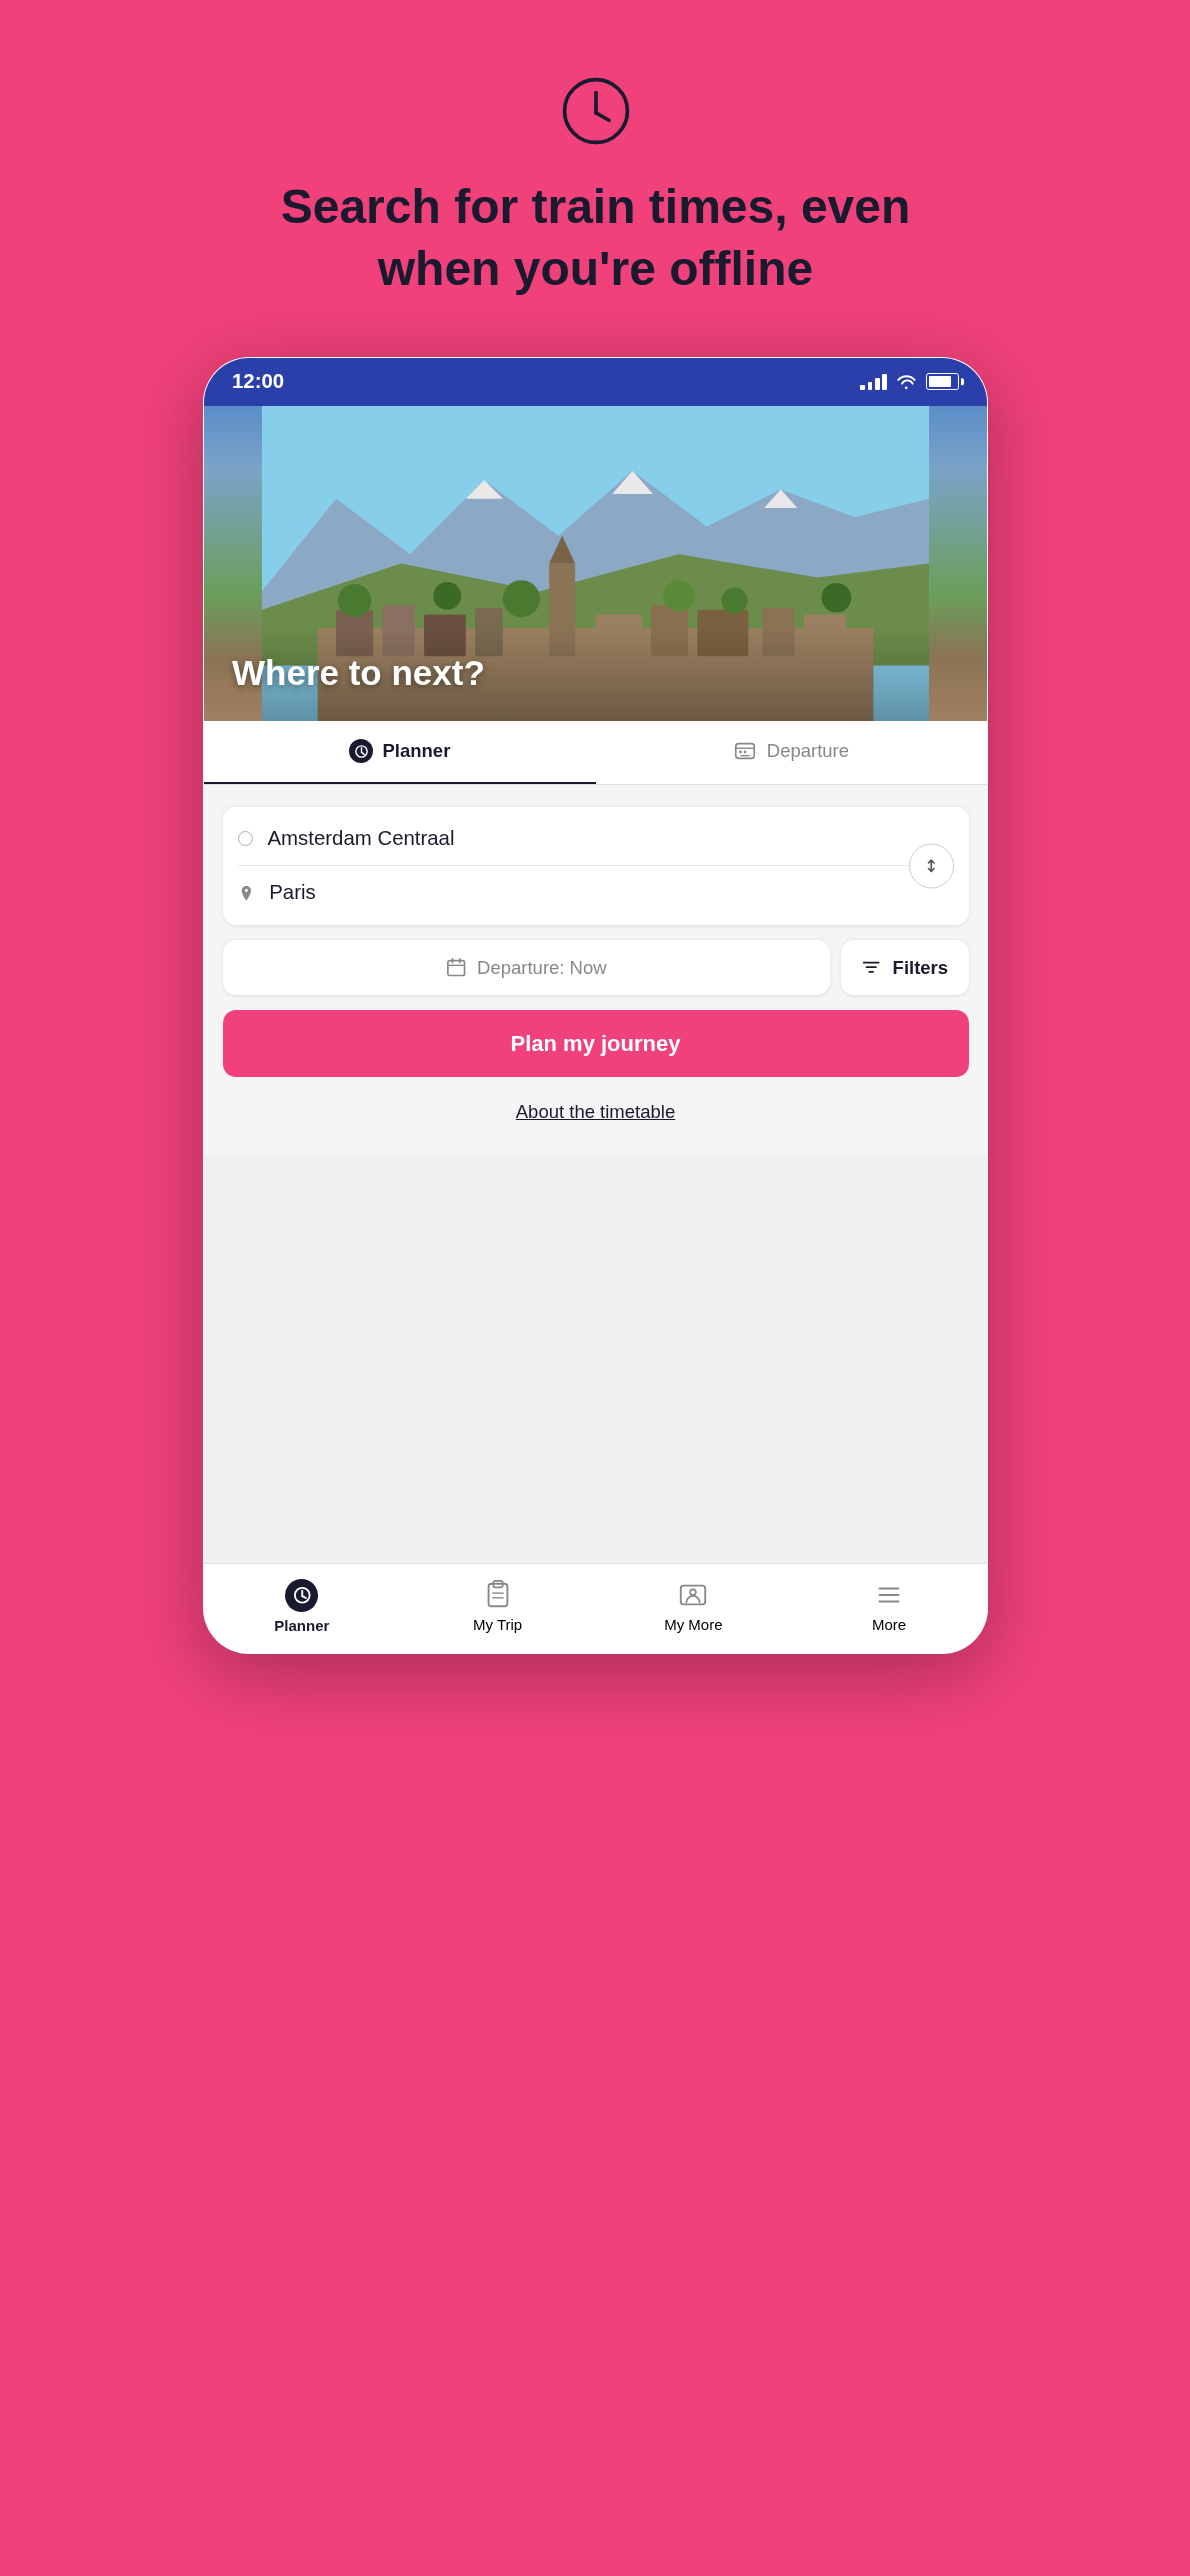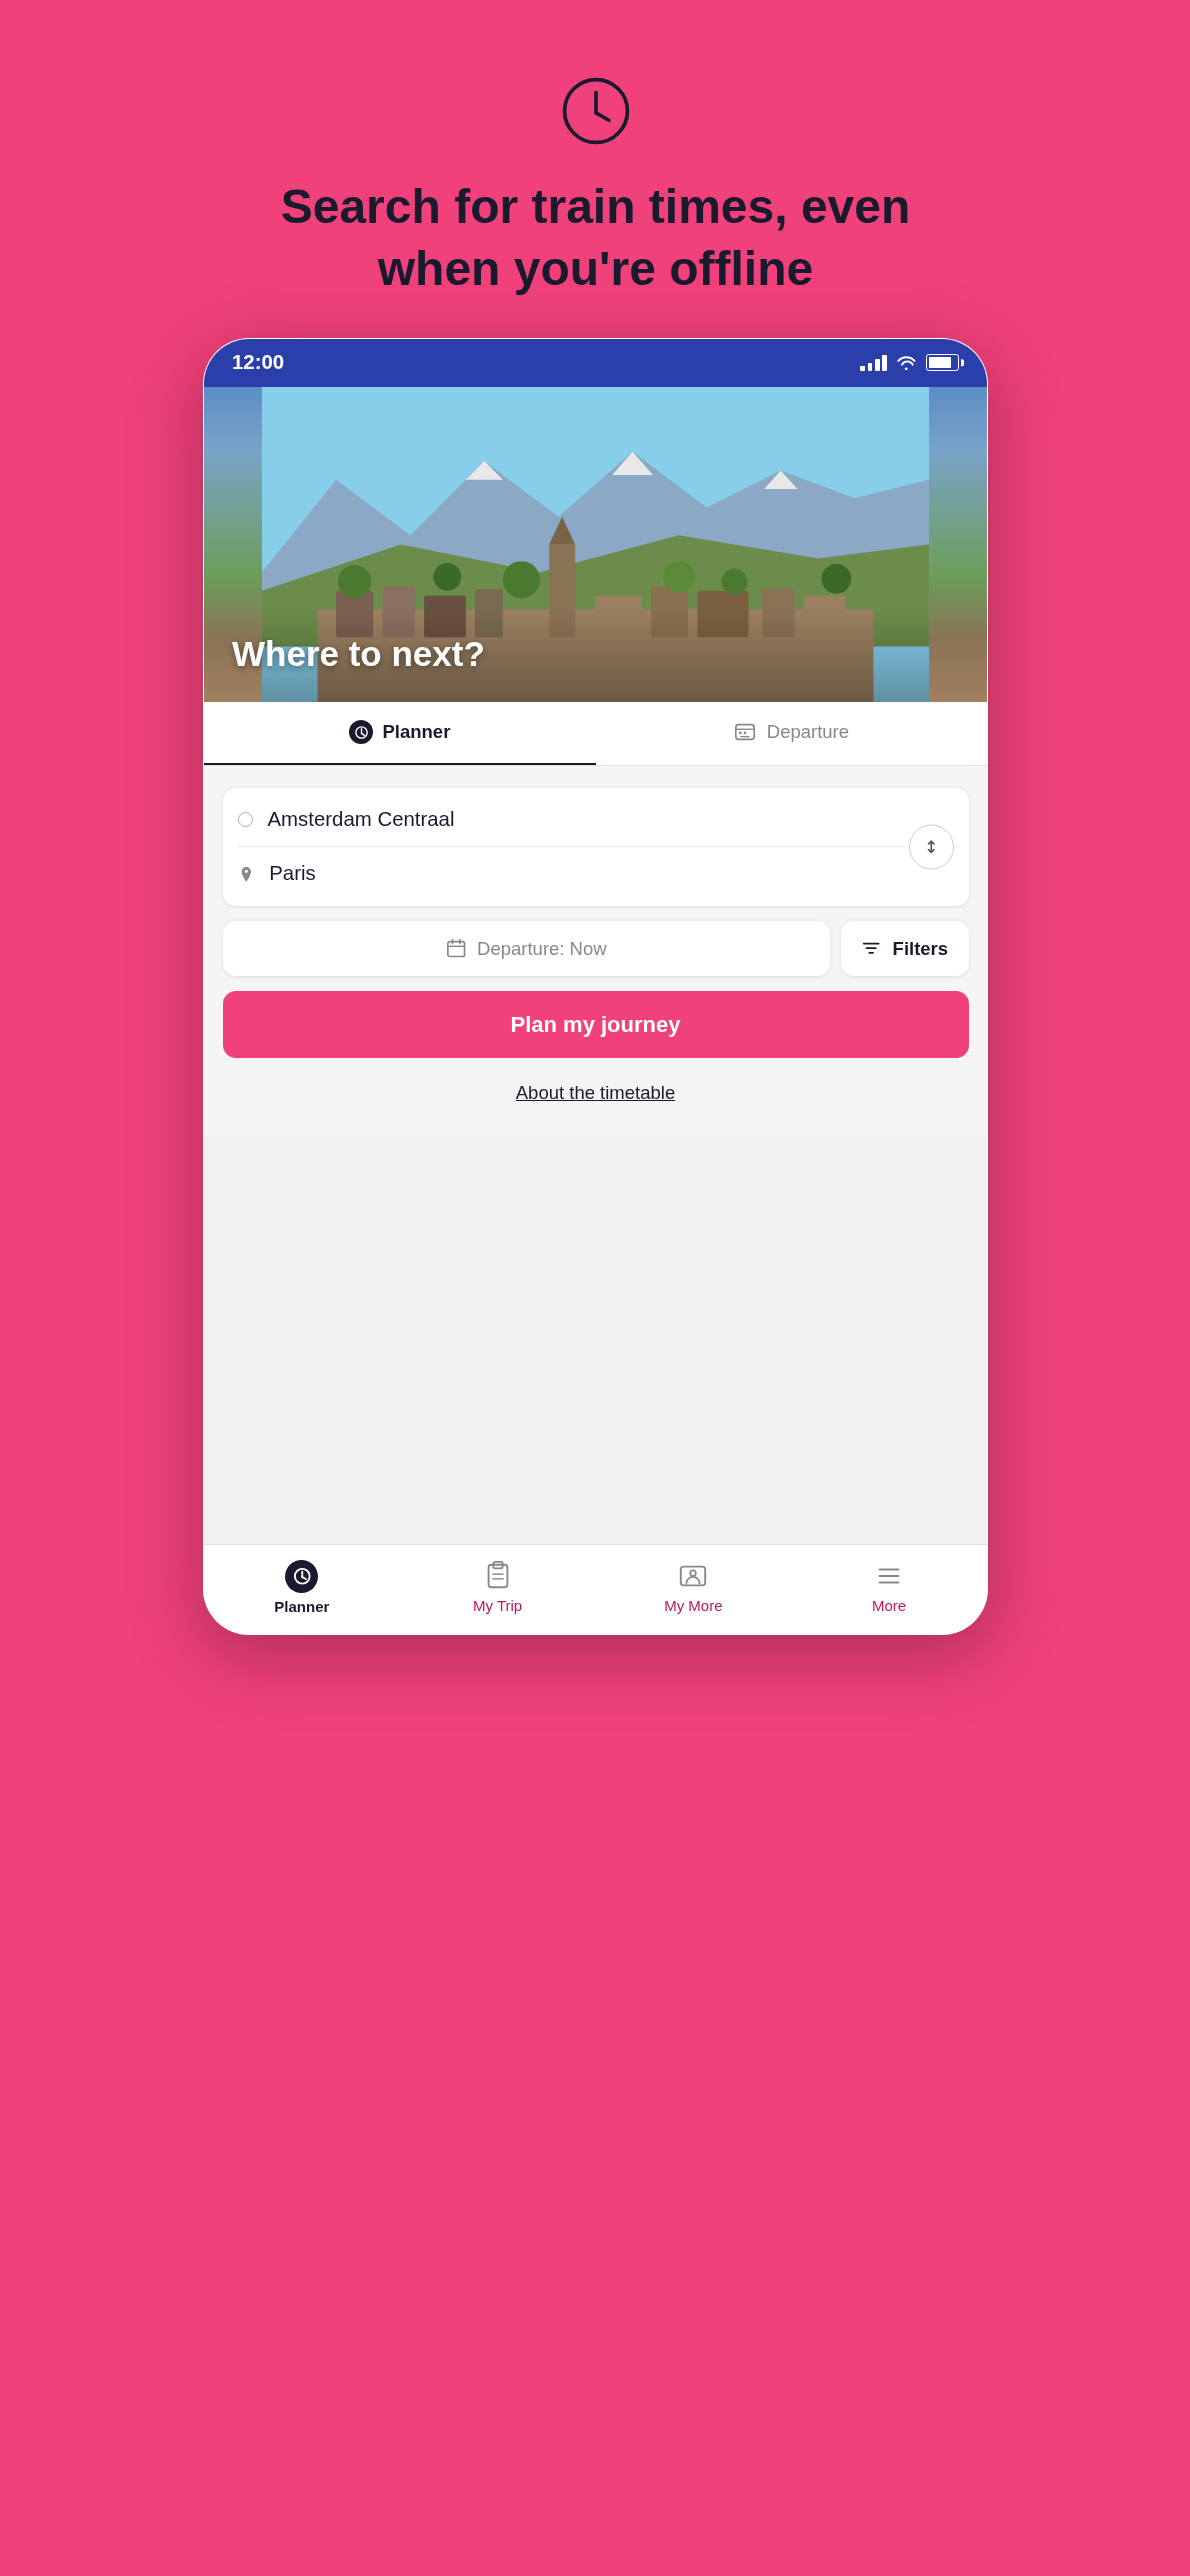--- a/index.html
+++ b/index.html
@@ -22,21 +22,21 @@
       margin-bottom: 28px;
     }
 
     .headline {
       color: #1a1a2e;
       font-size: 48px;
       font-weight: 700;
       text-align: center;
       max-width: 742px;
       line-height: 1.3;
-      margin-bottom: 37px;
+      margin-bottom: 56px;
     }
 
     
     .phone-mockup {
       width: 785px;
       background: #fff;
       border-radius: 46px;
       overflow: hidden;
       box-shadow: 0 18.5px 74px rgba(0,0,0,0.3);
       border: 1.9px solid rgba(255,255,255,0.3);
@@ -291,21 +291,21 @@
       cursor: pointer;
     }
 
     .nav-icon {
       font-size: 28px;
       color: #888;
     }
 
     .nav-label {
       font-size: 15px;
-      color: #be185d;
+      color: #000000;
     }
 
     .nav-item.active .nav-label {
       color: #1a1a2e;
       font-weight: 600;
     }
 
     .clock-icon-nav {
       width: 33px;
       height: 33px;

